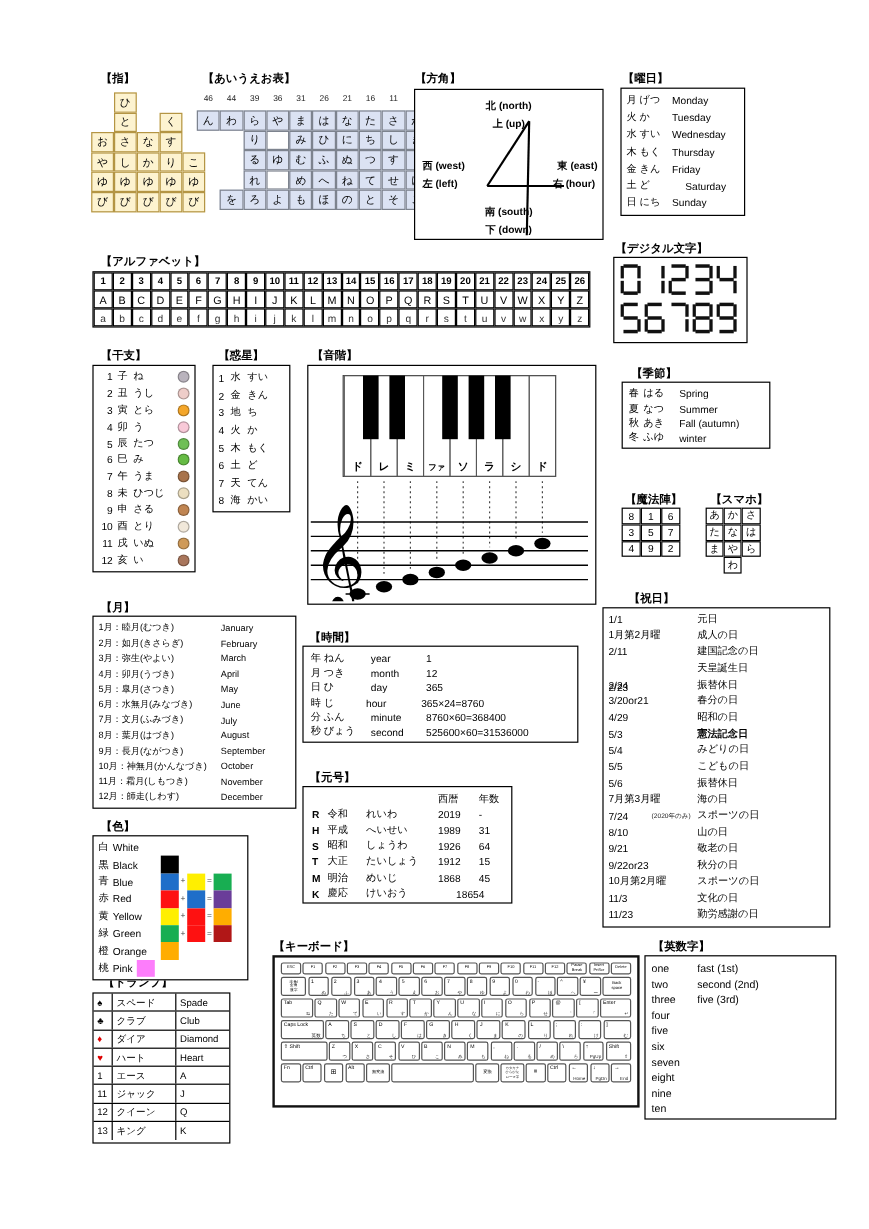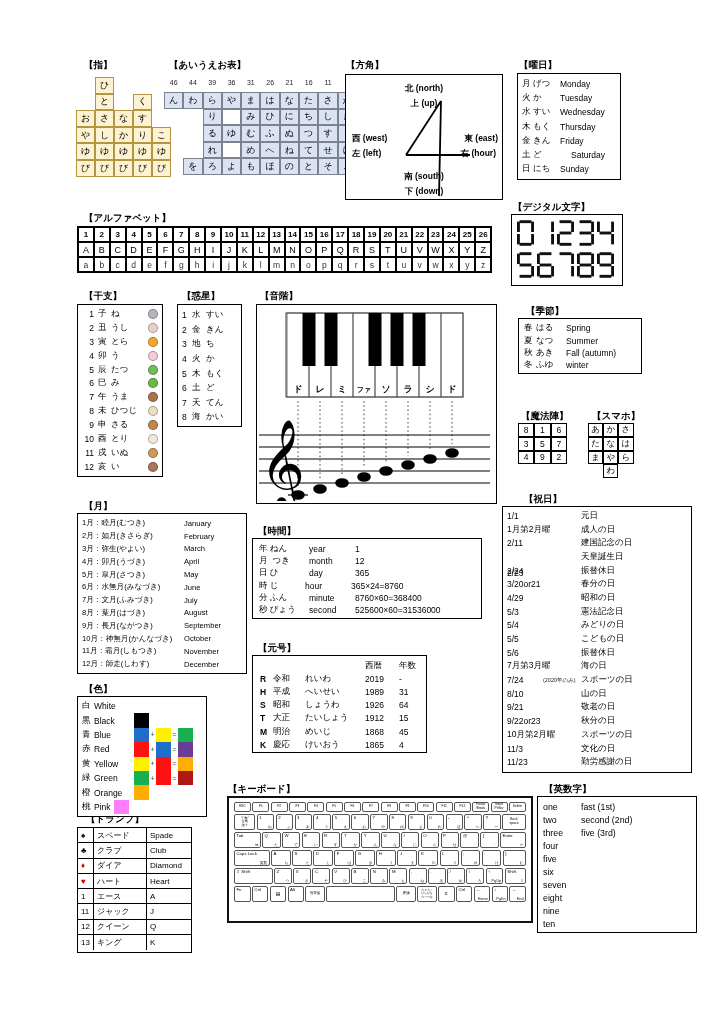--- a/index.html
+++ b/index.html
@@ -698,21 +698,21 @@
     </div>
   </div>
 
 <div class="box" style="left:252px;top:538px;width:230px;height:81px;padding:4px 6px;font-size:8.5px;--rh:12.2px">
     <div class="trow">
       <span class="tcell" style="width: 50px;">年 ねん</span>
       <span class="tcell" style="width: 46px;">year</span>
       <span class="tcell" style="flex: 1 1 0%;">1</span>
     </div>
     <div class="trow">
-      <span class="tcell" style="width: 50px; font-family: Liberation Mono, monospace;">月 つき</span>
+      <span class="tcell" style="width: 50px;">月 つき</span>
       <span class="tcell" style="width: 46px;">month</span>
       <span class="tcell" style="flex: 1 1 0%;">12</span>
     </div>
     <div class="trow">
       <span class="tcell" style="width: 50px;">日 ひ</span>
       <span class="tcell" style="width: 46px;">day</span>
       <span class="tcell" style="flex: 1 1 0%;">365</span>
     </div>
     <div class="trow">
       <span class="tcell" style="width: 46px;">時 じ</span>
@@ -771,21 +771,21 @@
       <span class="tcell" style="width: 13px;">M</span>
       <span class="tcell" style="width: 32px;">明治</span>
       <span class="tcell" style="width: 60px;">めいじ</span>
       <span class="tcell" style="width: 34px;">1868</span>
       <span class="tcell" style="flex: 1 1 0%;">45</span>
     </div>
     <div class="trow">
       <span class="tcell" style="width: 13px;">K</span>
       <span class="tcell" style="width: 32px;">慶応</span>
       <span class="tcell" style="width: 60px;">けいおう</span>
-      <span class="tcell" style="width: 34px;">1865</span>
+      <span class="tcell" style="width: 34px; text-align: right;">1865</span>
       <span class="tcell" style="flex: 1 1 0%;">4</span>
     </div>
   </div>
 
 <div class="box" id="shuku-rows" style="left:502px;top:506px;width:190px;height:267px;padding:2px 4px;font-size:8.5px;--rh:13.7px">
     <div class="trow">
       <span class="tcell" style="width: 36px;">1/1</span>
       <span class="tcell" style="width: 38px;"></span>
       <span class="tcell" style="flex: 1 1 0%;">元日</span>
     </div>
@@ -815,21 +815,21 @@
       <span class="tcell" style="flex: 1 1 0%;">春分の日</span>
     </div>
     <div class="trow">
       <span class="tcell" style="width: 36px;">4/29</span>
       <span class="tcell" style="width: 38px;"></span>
       <span class="tcell" style="flex: 1 1 0%;">昭和の日</span>
     </div>
     <div class="trow">
       <span class="tcell" style="width: 36px;">5/3</span>
       <span class="tcell" style="width: 38px;"></span>
-      <span class="tcell" style="flex: 1 1 0%;">憲法記念日</span>
+      <span class="tcell" style="flex: 1 1 0%; font-weight: bold;">憲法記念日</span>
     </div>
     <div class="trow">
       <span class="tcell" style="width: 36px;">5/4</span>
       <span class="tcell" style="width: 38px;"></span>
       <span class="tcell" style="flex: 1 1 0%;">みどりの日</span>
     </div>
     <div class="trow">
       <span class="tcell" style="width: 36px;">5/5</span>
       <span class="tcell" style="width: 38px;"></span>
       <span class="tcell" style="flex: 1 1 0%;">こどもの日</span>

